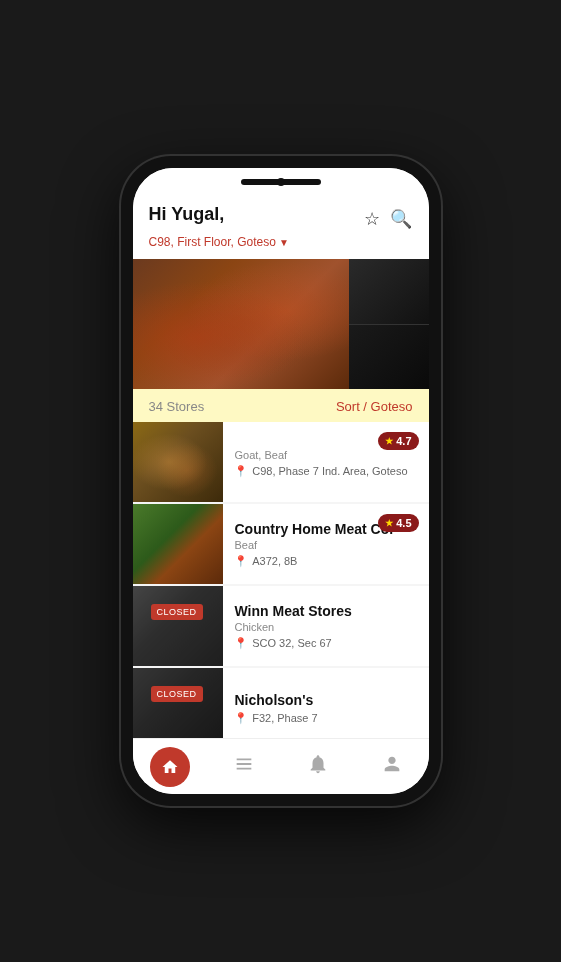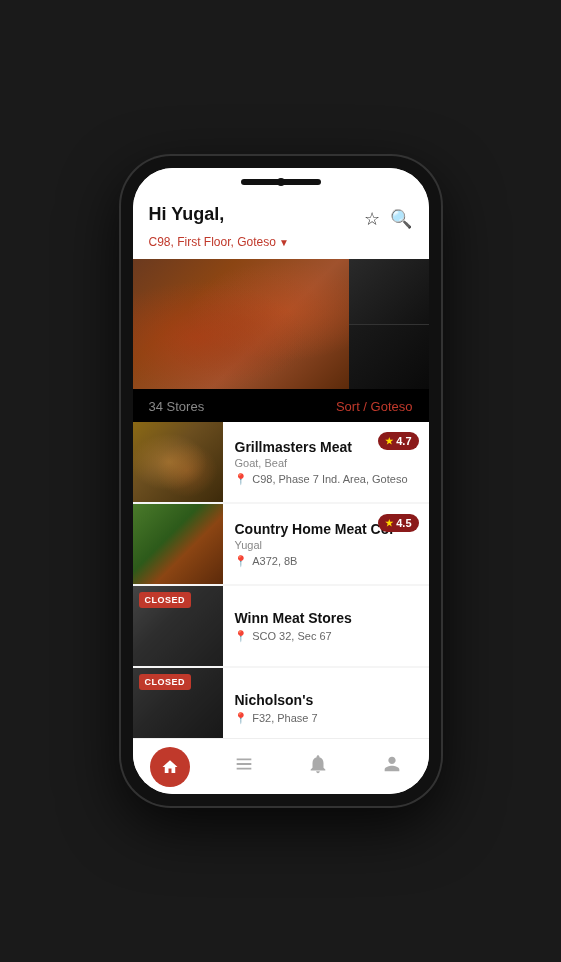--- a/index.html
+++ b/index.html
@@ -132,21 +132,21 @@
     .stores-section {
       flex: 1;
       overflow-y: auto;
       background: #f5f5f5;
     }
     .stores-header {
       display: flex;
       justify-content: space-between;
       align-items: center;
       padding: 10px 16px 8px;
-      background: #000000;
+      background: #fef9c3;
     }
     .stores-count {
       font-size: 13px;
       color: #888;
     }
     .sort-filter {
       font-size: 13px;
       color: #c0392b;
       font-weight: 500;
       cursor: pointer;
@@ -169,24 +169,24 @@
       inset: 0;
       background: rgba(0,0,0,0.55);
       display: flex;
       align-items: flex-start;
       justify-content: flex-start;
     }
     .closed-badge {
       background: #c0392b;
       color: #fff;
       font-size: 9px;
-      font-weight: 700;
+      font-weight: 400;
       padding: 3px 6px;
       border-radius: 3px;
-      margin: 6px;
+      margin: 18px;
       letter-spacing: 0.5px;
     }
     .store-info {
       flex: 1;
       padding: 10px 10px 10px 12px;
       display: flex;
       flex-direction: column;
       justify-content: center;
       position: relative;
     }
@@ -324,58 +324,58 @@
     <div class="stores-section">
       <div class="stores-header">
         <span class="stores-count">34 Stores</span>
         <span class="sort-filter">Sort / Goteso</span>
       </div>
 
       <div class="store-card">
         <div class="store-image img-grillmasters">
         </div>
         <div class="store-info">
-          <span class="store-name">Grillmasters Meat</span>
           <span class="store-type">Goat, Beaf</span>
           <span class="store-location">
             <span class="location-pin location-pin-active">📍</span>
             <span>C98, Phase 7 Ind. Area, Goteso</span>
           </span>
           <div class="rating-badge">
             <span class="star-icon">★</span>
             <span>4.7</span>
           </div>
         </div>
       </div>
 
       <div class="store-card">
         <div class="store-image img-country">
         </div>
         <div class="store-info">
           <span class="store-name">Country Home Meat Co.</span>
-          <span class="store-type">Yugal</span>
+          <span class="store-type">Beaf</span>
           <span class="store-location">
             <span class="location-pin location-pin-active">📍</span>
             <span>A372, 8B</span>
           </span>
           <div class="rating-badge">
             <span class="star-icon">★</span>
             <span>4.5</span>
           </div>
         </div>
       </div>
 
       <div class="store-card">
         <div class="store-image img-winn">
           <div class="closed-overlay">
             <span class="closed-badge">CLOSED</span>
           </div>
         </div>
         <div class="store-info">
           <span class="store-name">Winn Meat Stores</span>
+          <span class="store-type">Chicken</span>
           <span class="store-location">
             <span class="location-pin">📍</span>
             <span>SCO 32, Sec 67</span>
           </span>
         </div>
       </div>
 
       <div class="store-card">
         <div class="store-image img-nicholson">
           <div class="closed-overlay">

